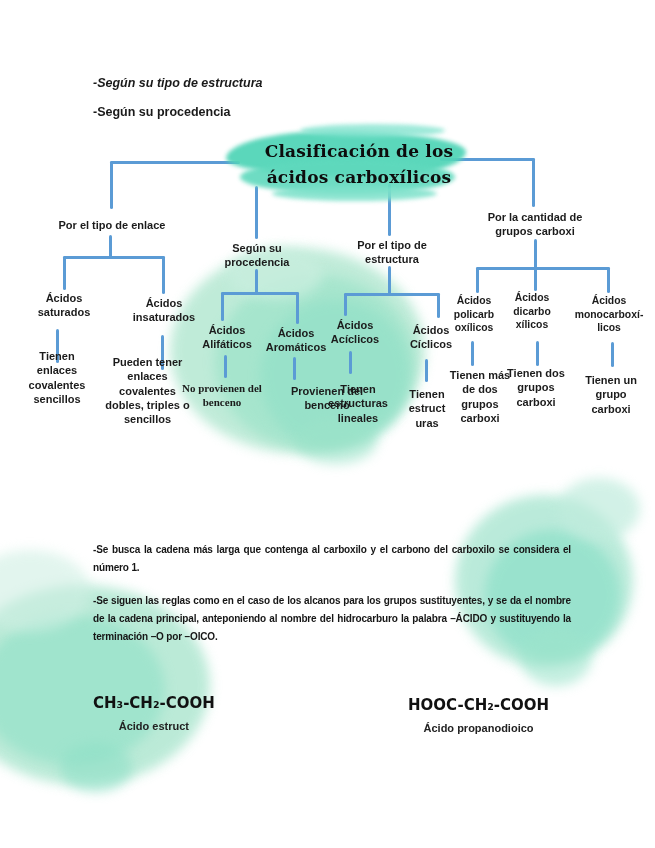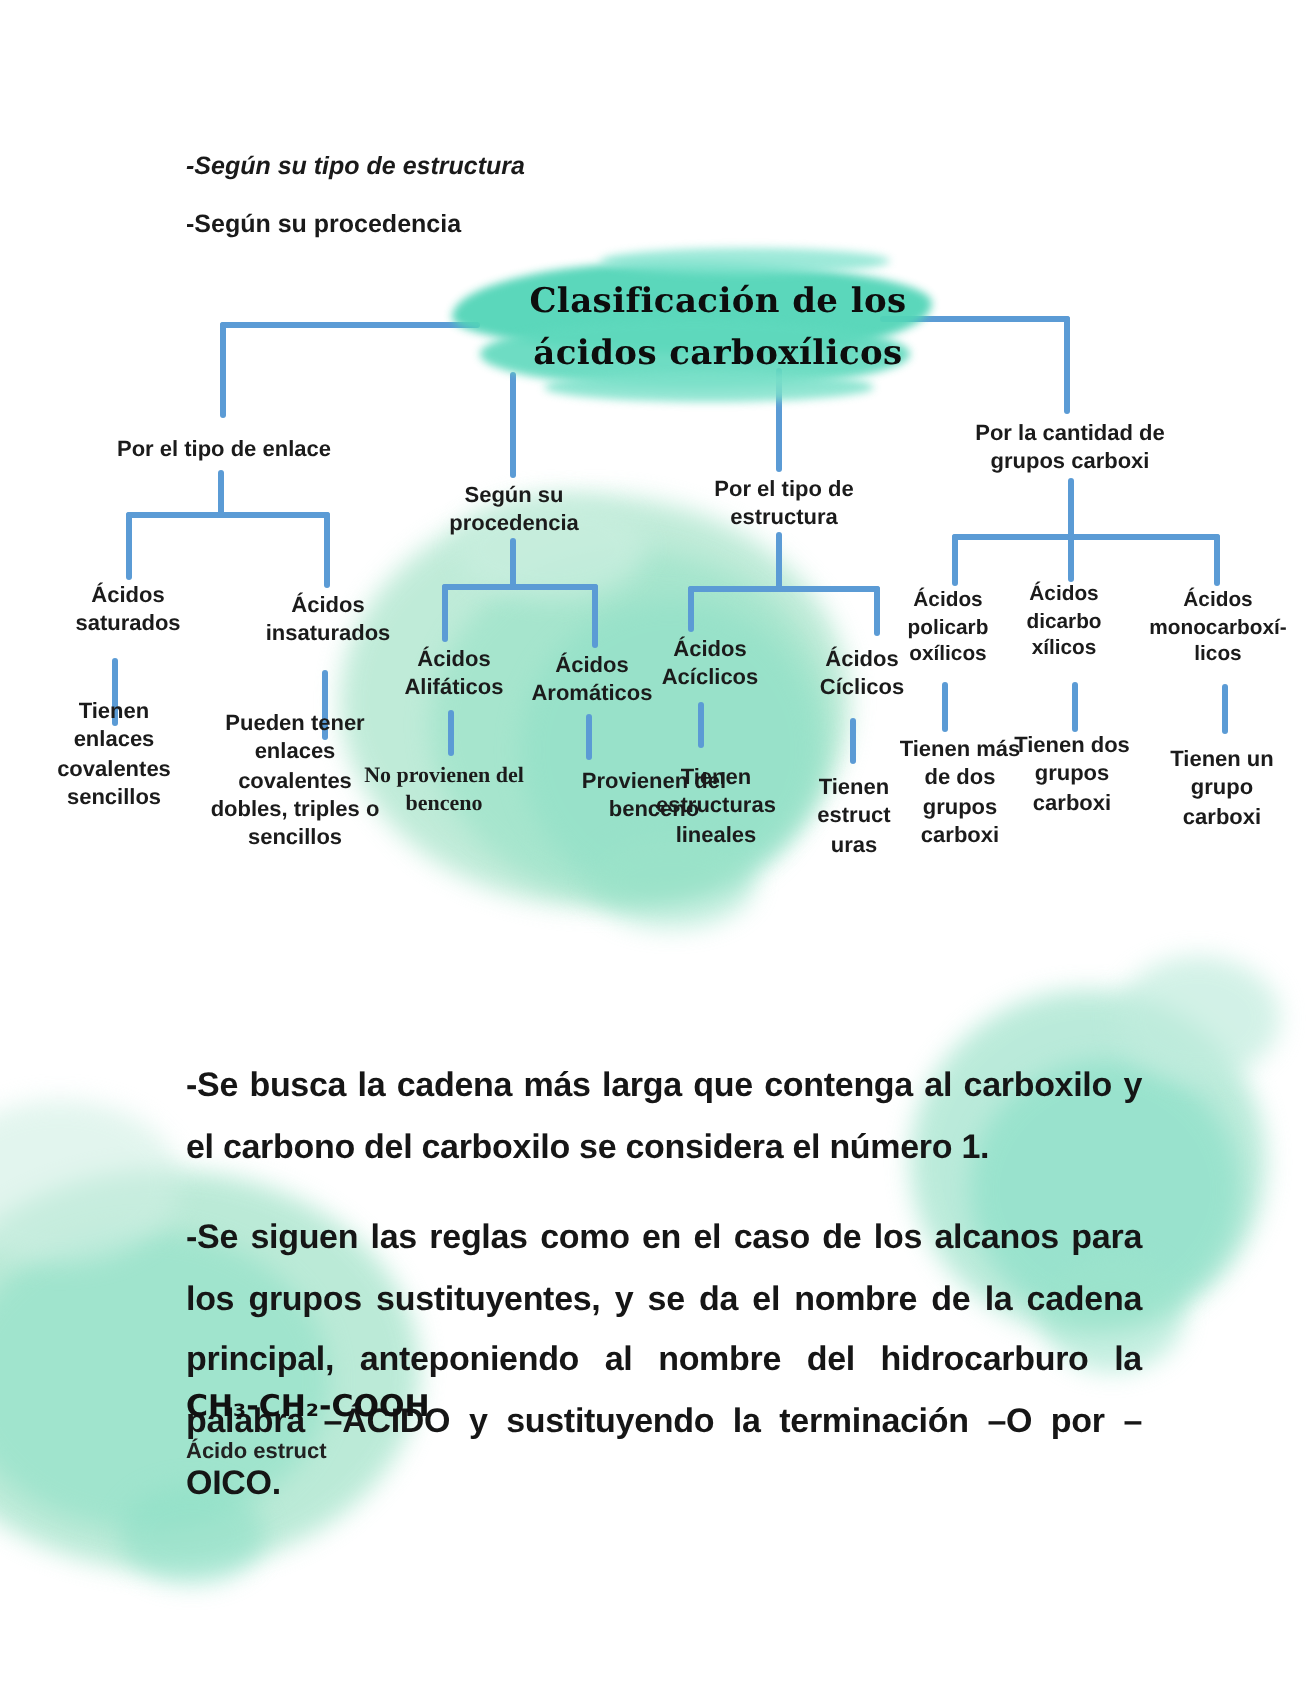--- a/index.html
+++ b/index.html
@@ -45,23 +45,23 @@
          font-family:"DejaVu Serif","Liberation Serif",serif;font-weight:700;font-size:17px;
          line-height:26px;color:#0d0d0d;letter-spacing:.2px;}
   .node{position:absolute;z-index:4;text-align:center;font-size:11px;font-weight:600;
         line-height:1.3;color:#1b1b1b;}
   .node.small{font-size:10.4px;}
   .nowrap{white-space:nowrap;}
   .heading{position:absolute;left:93px;top:468px;width:490px;z-index:4;
            font-family:"DejaVu Serif","Liberation Serif",serif;font-weight:700;font-size:18px;
            line-height:25px;color:#1f5c8c;}
   .paras{position:absolute;left:93px;top:528px;width:478px;z-index:4;}
-  .paras p{margin:0 0 15px 0;font-size:17px;font-weight:700;line-height:1.8;
+  .paras p{margin:13px 0 15px 0;font-size:10px;font-weight:700;line-height:1.8;
            text-align:justify;letter-spacing:-.15px;color:#161616;}
-  .example{position:absolute;z-index:4;text-align:left;}
+  .example{position:absolute;z-index:4;text-align:center;}
   .ex1{left:93px;top:694px;}
   .ex2{left:408px;top:696px;}
   .formula{font-family:"DejaVu Sans",sans-serif;font-weight:700;font-size:15px;color:#111;}
   .chem-name{margin-top:8px;font-size:11px;font-weight:600;color:#222;}
 </style>
 </head>
 <body>
 
 <div class="page">
 
@@ -157,14 +157,18 @@
 
   <div class="paras">
     <p>-Se busca la cadena más larga que contenga al carboxilo y el carbono del carboxilo se considera el número 1.</p>
     <p>-Se siguen las reglas como en el caso de los alcanos para los grupos sustituyentes, y se da el nombre de la cadena principal, anteponiendo al nombre del hidrocarburo la palabra –ÁCIDO y sustituyendo la terminación –O por –OICO.</p>
   </div>
 
   <div class="example ex1">
     <div class="formula">CH₃-CH₂-COOH</div>
     <div class="chem-name">Ácido estruct</div>
   </div>
+  <div class="example ex2">
+    <div class="formula">HOOC-CH₂-COOH</div>
+    <div class="chem-name">Ácido propanodioico</div>
+  </div>
 
 </div>
 
 </body></html>

